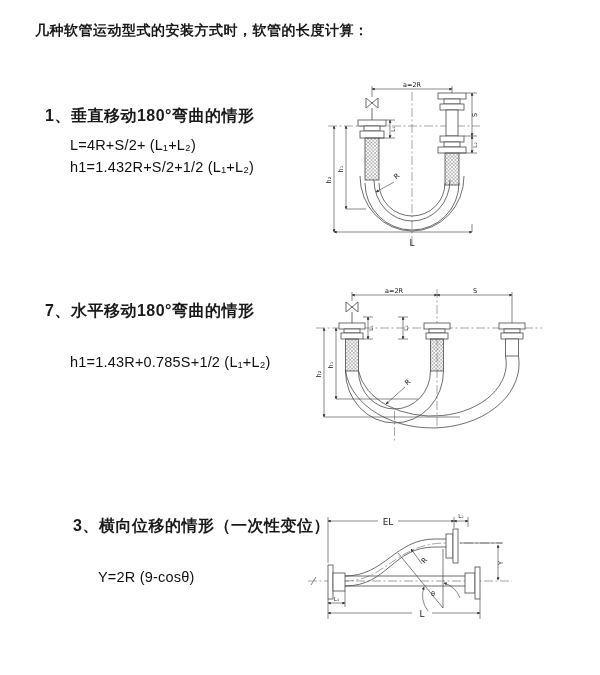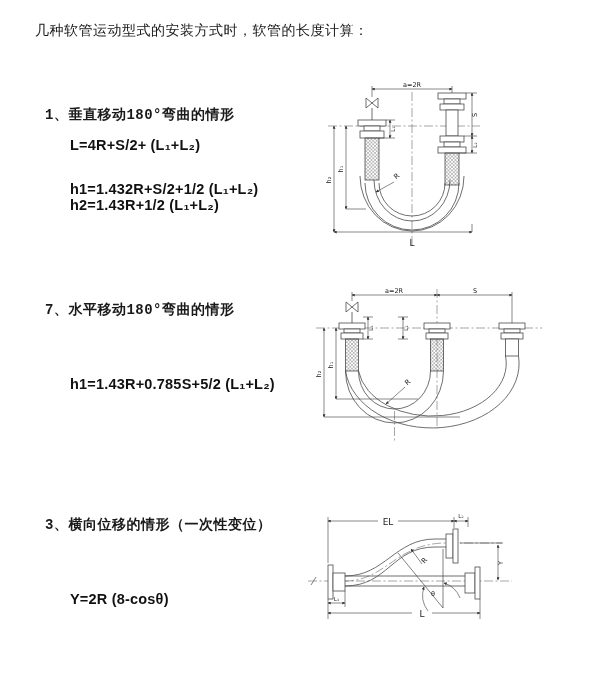--- a/index.html
+++ b/index.html
@@ -1,30 +1,30 @@
 <!DOCTYPE html>
 <html><head>
 <meta charset="utf-8">
 <style>
   html,body{margin:0;padding:0;}
   body{
     width:600px;height:675px;background:#ffffff;position:relative;overflow:hidden;
     font-family:"Liberation Sans","DejaVu Sans",sans-serif;color:#1a1a1a;
   }
   .page-title{
-    position:absolute;left:35px;top:22px;font-size:14px;font-weight:400;letter-spacing:.5px;text-align:right;
+    position:absolute;left:35px;top:22px;font-size:14px;font-weight:700;letter-spacing:.5px;text-align:right;
   }
   .section{position:absolute;left:45px;}
-  .sec-heading{font-size:14px;font-weight:700;letter-spacing:.5px;white-space:nowrap;font-family:Liberation Mono, monospace;}
+  .sec-heading{font-size:16px;font-weight:700;letter-spacing:.5px;white-space:nowrap;}
   .formula{
-    position:absolute;left:25px;font-size:14.5px;font-weight:700;color:#111;
+    position:absolute;left:25px;font-size:14.5px;font-weight:400;color:#111;
     white-space:nowrap;letter-spacing:.2px;
   }
-  #sec1{top:106px;} #sec2{top:301px;} #sec3{top:516px;}
-  .f1{top:31px;} .f2{top:75px;} .f3{top:91px;}
+  #sec1{top:106px;} #sec2{top:301px;} #sec3{top:516px;margin-left:28px;}
+  .f1{top:31px;} .f2{top:53px;} .f3{top:91px;}
   .diagram{position:absolute;}
   #dia1{left:312px;top:76px;}
   #dia2{left:310px;top:281px;}
   #dia3{left:300px;top:501px;}
   svg{display:block;}
   svg .ln{stroke:#4a4a4a;stroke-width:.8;fill:none;}
   svg .thin{stroke:#4a4a4a;stroke-width:.7;fill:none;}
   svg .cl{stroke:#6a6a6a;stroke-width:.6;fill:none;stroke-dasharray:9 2.5 2 2.5;}
   svg .dim{stroke:#3a3a3a;stroke-width:.6;fill:none;}
   svg .part{stroke:#4a4a4a;stroke-width:.8;fill:#ffffff;}
@@ -34,31 +34,30 @@
 </style>
 </head>
 <body>
 
 <div class="page-title">几种软管运动型式的安装方式时，软管的长度计算：</div>
 
 <div class="section" id="sec1">
   <div class="sec-heading">1、垂直移动180°弯曲的情形</div>
   <div class="formula f1">L=4R+S/2+ (L₁+L₂)</div>
   <div class="formula f2">h1=1.432R+S/2+1/2 (L₁+L₂)</div>
-  <div class="formula f3">h2=1.43R+1/2 (L₁+L₂)</div>
 </div>
 
 <div class="section" id="sec2">
   <div class="sec-heading">7、水平移动180°弯曲的情形</div>
-  <div class="formula f2">h1=1.43R+0.785S+5/2 (L₁+L₂)</div>
+  <div class="formula f2">h1=1.43R+0.785S+1/2 (L₁+L₂)</div>
 </div>
 
 <div class="section" id="sec3">
   <div class="sec-heading">3、横向位移的情形（一次性变位）</div>
-  <div class="formula f2">Y=2R (8-cosθ)</div>
+  <div class="formula f2">Y=2R (9-cosθ)</div>
 </div>
 
 <svg class="diagram" id="dia1" width="248" height="178" viewBox="0 0 248 178">
   <defs>
     <marker id="ar1" viewBox="0 0 10 10" refX="9" refY="5" markerWidth="7" markerHeight="5" orient="auto-start-reverse">
       <path d="M0,0 L10,5 L0,10 z" fill="#333"></path>
     </marker>
     <pattern id="h1p" patternUnits="userSpaceOnUse" width="3.5" height="3.5">
       <path d="M0,3.5 L3.5,0 M0,0 L3.5,3.5" stroke="#808080" stroke-width="0.5"></path>
     </pattern>

